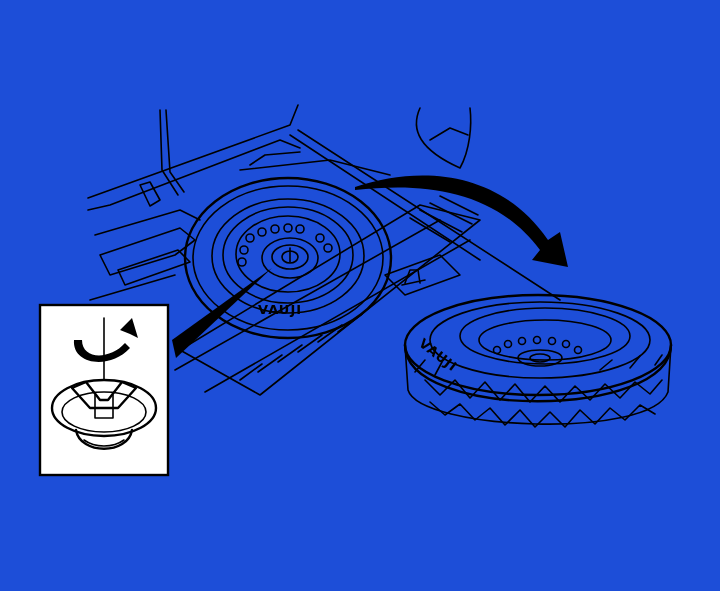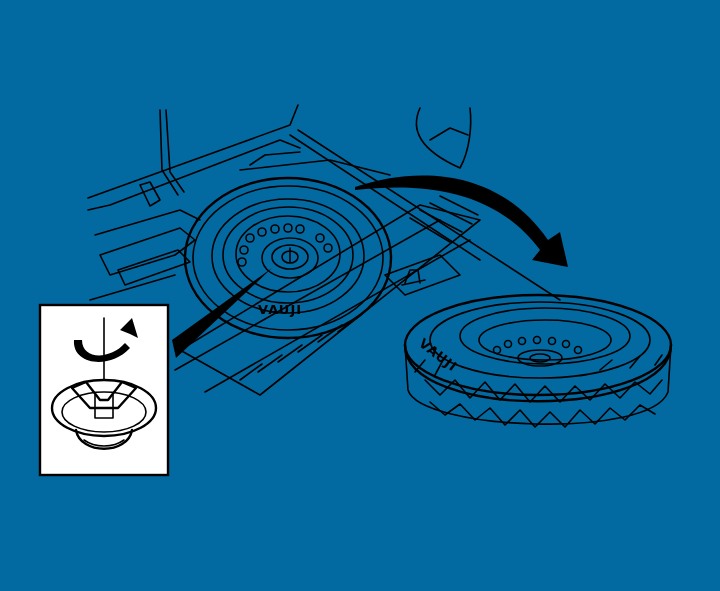--- a/index.html
+++ b/index.html
@@ -1,16 +1,16 @@
 <!DOCTYPE html>
 <html><head>
 <meta charset="utf-8">
 <style>
   html,body{margin:0;padding:0;background:#fff;}
-  .canvas{position:relative;width:720px;height:591px;background:#0369a1;overflow:hidden;}
+  .canvas{position:relative;width:720px;height:591px;background:#1d4ed8;overflow:hidden;}
   svg{position:absolute;left:0;top:0;}
   .ln{fill:none;stroke:#000;stroke-width:1.6;stroke-linecap:round;stroke-linejoin:round;}
   .thk{fill:none;stroke:#000;stroke-width:2.4;stroke-linecap:round;stroke-linejoin:round;}
   .fillblk{fill:#000;stroke:none;}
   .tiretext{font-family:"DejaVu Sans",sans-serif;font-size:13px;fill:#000;font-weight:bold;letter-spacing:1px;}
 </style>
 </head>
 <body>
 
 <div class="canvas">

